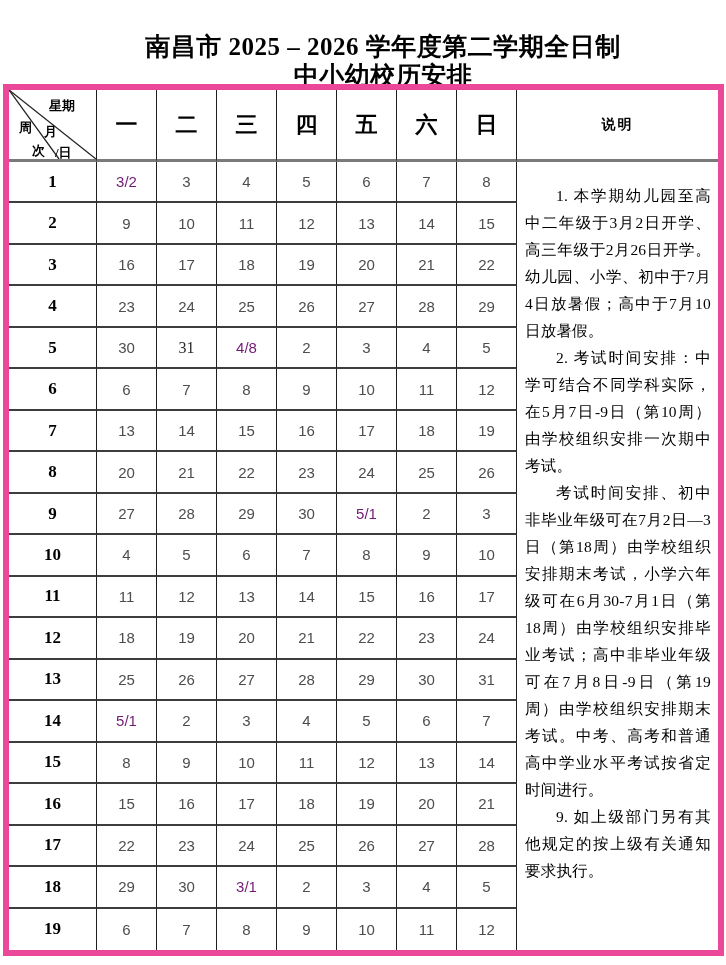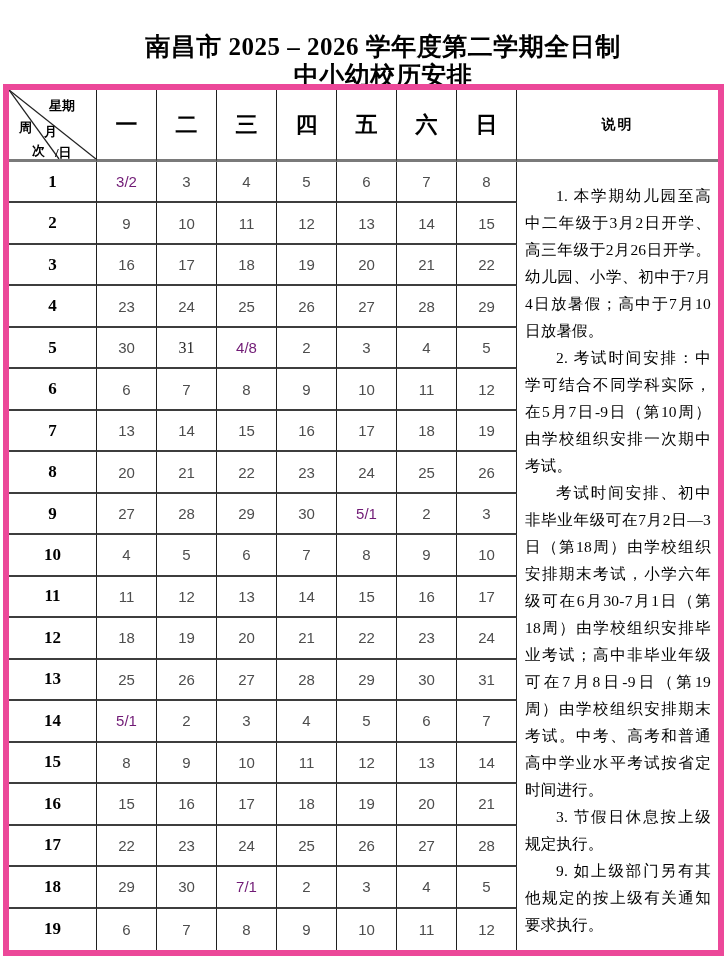--- a/index.html
+++ b/index.html
@@ -84,21 +84,20 @@
   <div class="cell header day-h">五</div>
   <div class="cell header day-h">六</div>
   <div class="cell header day-h">日</div>
 
   <div class="cell header notes-h">说明</div>
 
   <div class="cell notes" id="notes-cell">
       <p>1. 本学期幼儿园至高中二年级于3月2日开学、高三年级于2月26日开学。幼儿园、小学、初中于7月4日放暑假；高中于7月10日放暑假。</p>
       <p>2. 考试时间安排：中学可结合不同学科实际，在5月7日-9日（第10周）由学校组织安排一次期中考试。</p>
       <p>考试时间安排、初中非毕业年级可在7月2日—3日（第18周）由学校组织安排期末考试，小学六年级可在6月30-7月1日（第18周）由学校组织安排毕业考试；高中非毕业年级可在7月8日-9日（第19周）由学校组织安排期末考试。中考、高考和普通高中学业水平考试按省定时间进行。</p>
-      <p>3. 节假日休息按上级规定执行。</p>
       <p>9. 如上级部门另有其他规定的按上级有关通知要求执行。</p>
     </div>
 
 <div class="cell wk">1</div>
     <div class="cell day mm">3/2</div>
     <div class="cell day">3</div>
     <div class="cell day">4</div>
     <div class="cell day">5</div>
     <div class="cell day">6</div>
     <div class="cell day">7</div>
@@ -227,21 +226,21 @@
     <div class="cell day">22</div>
     <div class="cell day">23</div>
     <div class="cell day">24</div>
     <div class="cell day">25</div>
     <div class="cell day">26</div>
     <div class="cell day">27</div>
     <div class="cell day">28</div>
     <div class="cell wk">18</div>
     <div class="cell day">29</div>
     <div class="cell day">30</div>
-    <div class="cell day mm">7/1</div>
+    <div class="cell day mm">3/1</div>
     <div class="cell day">2</div>
     <div class="cell day">3</div>
     <div class="cell day">4</div>
     <div class="cell day">5</div>
     <div class="cell wk bot">19</div>
     <div class="cell day bot">6</div>
     <div class="cell day bot">7</div>
     <div class="cell day bot">8</div>
     <div class="cell day bot">9</div>
     <div class="cell day bot">10</div>

